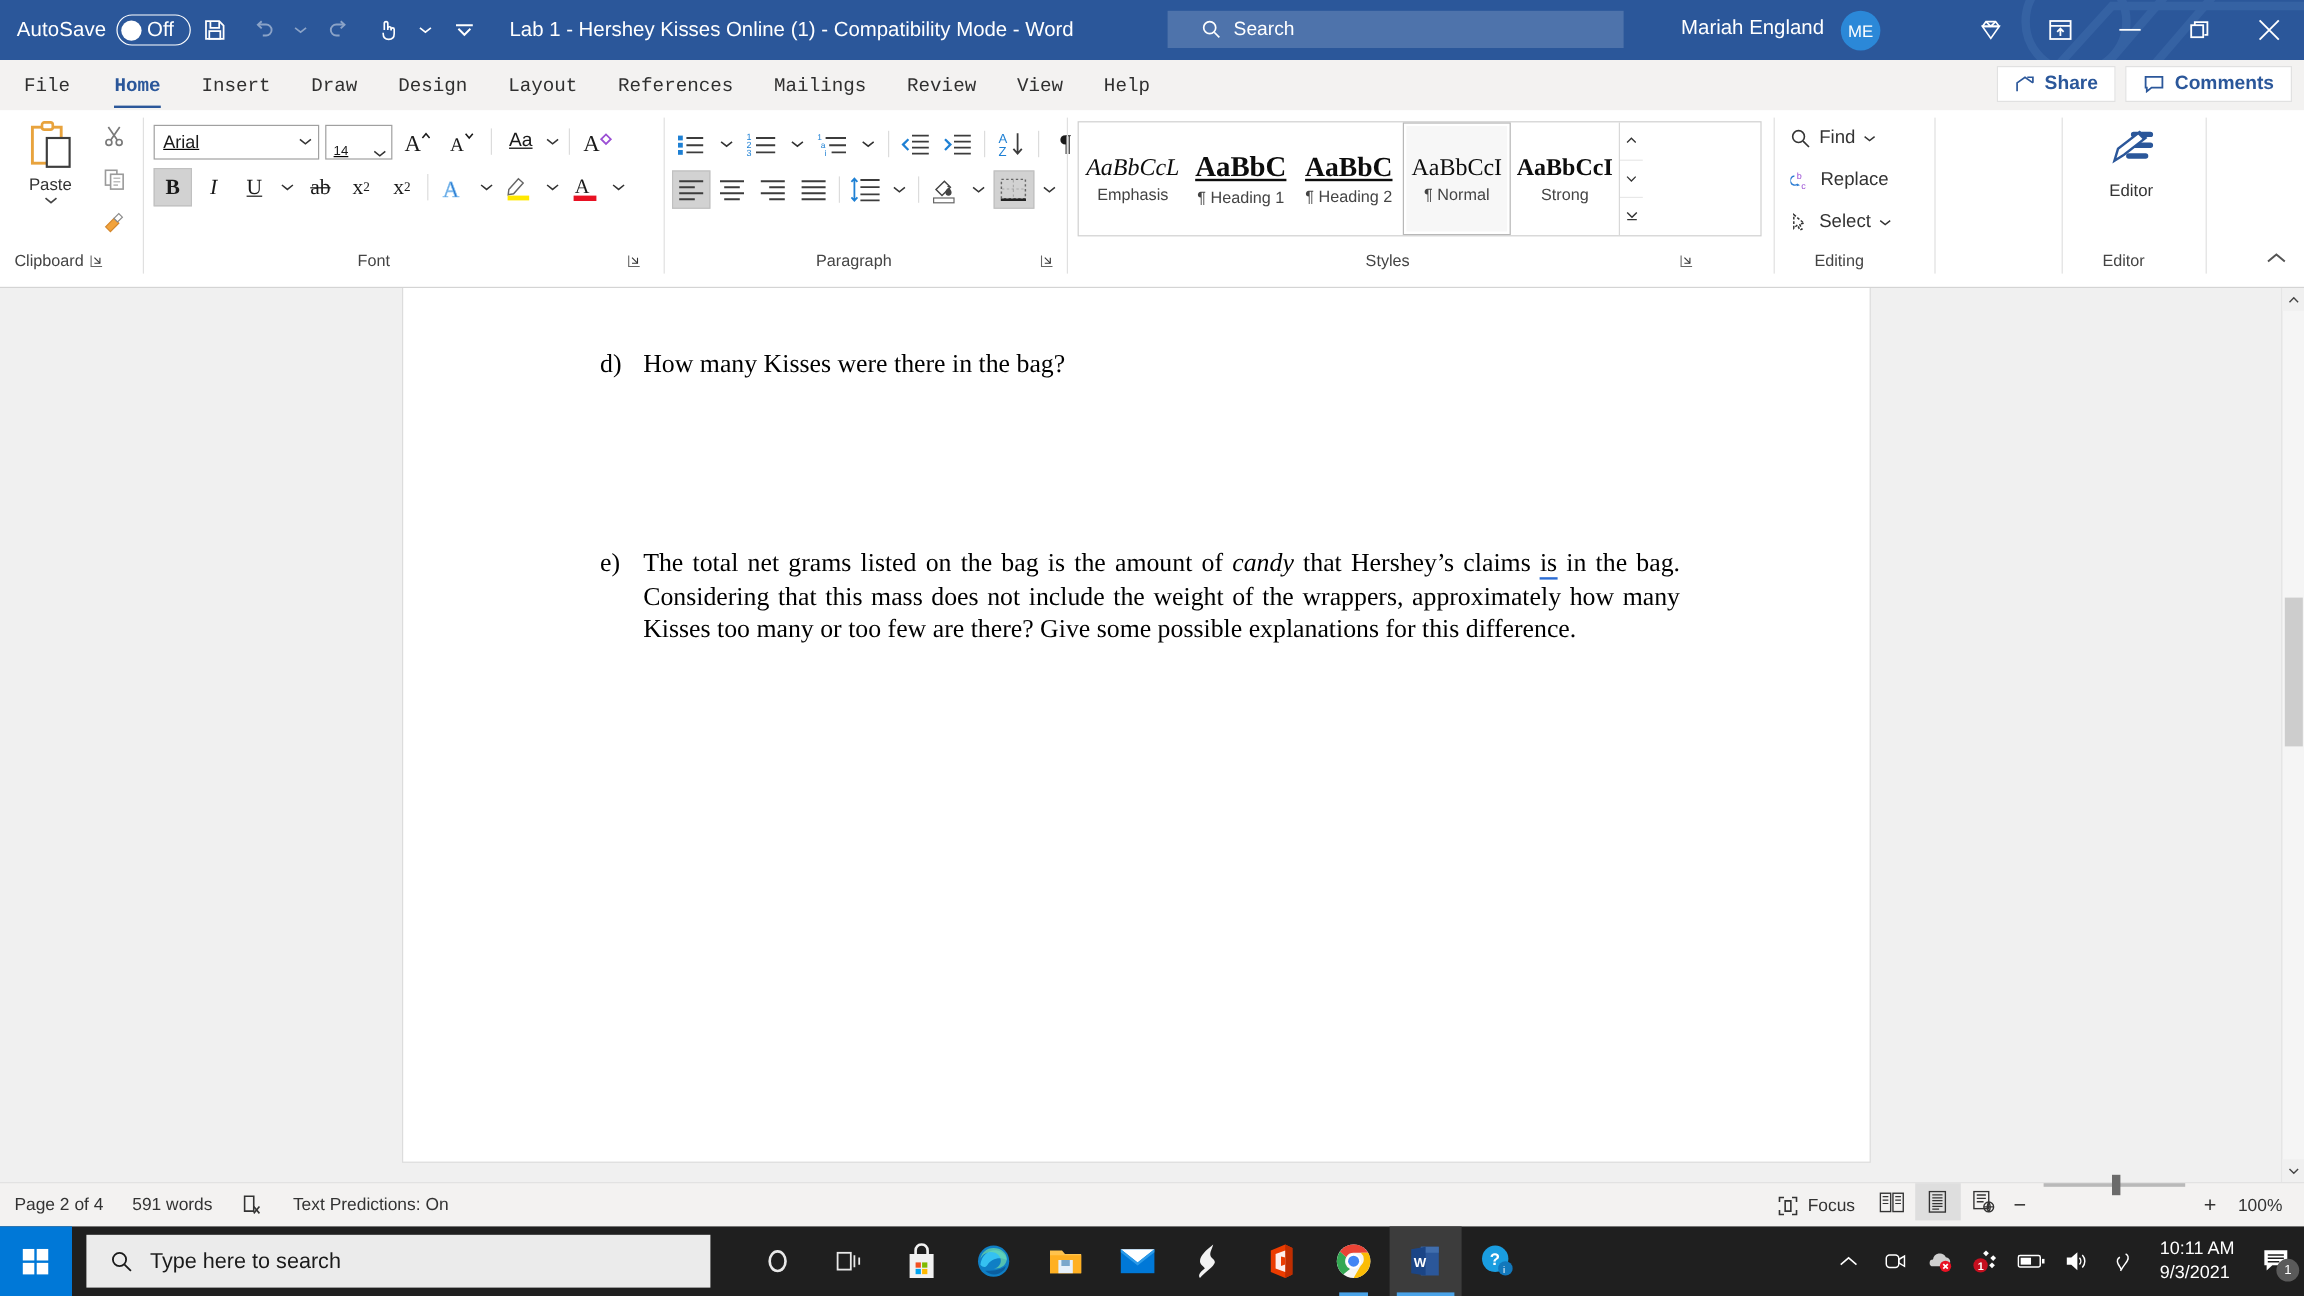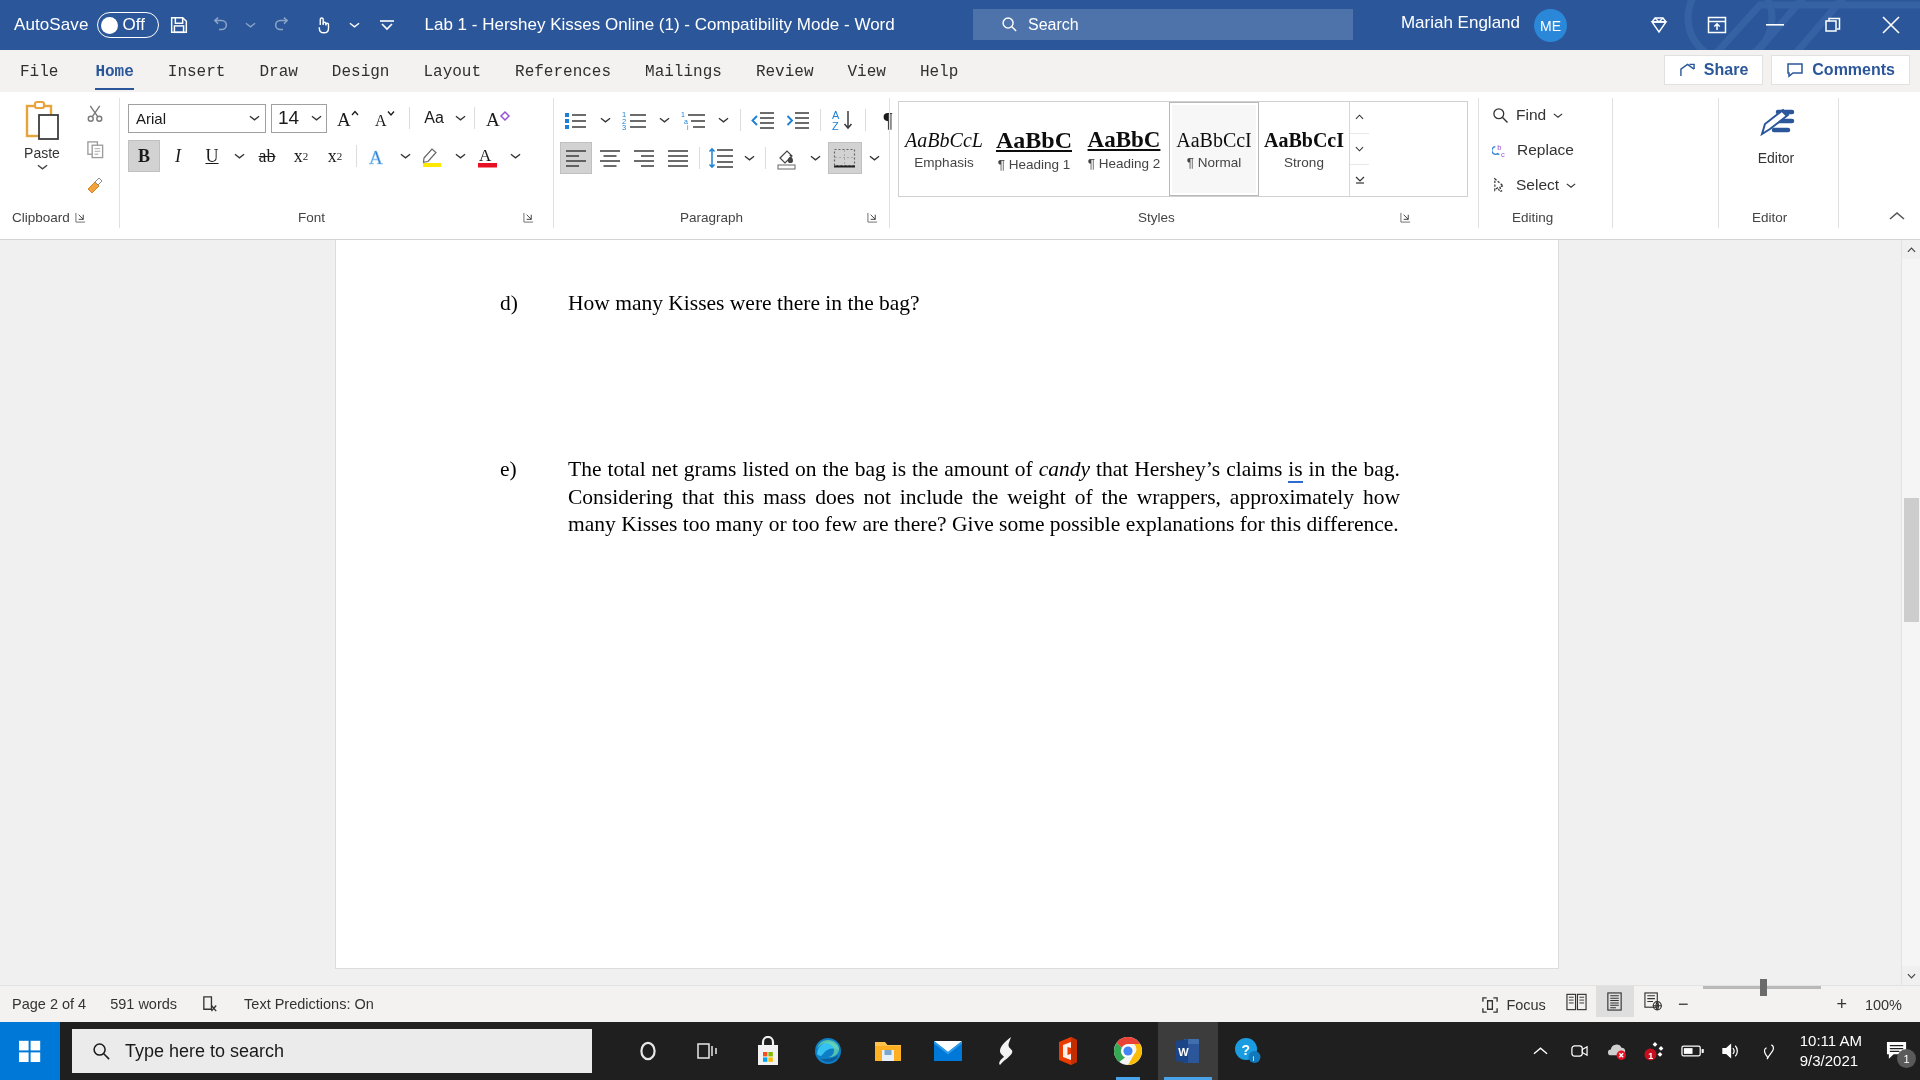--- a/index.html
+++ b/index.html
@@ -91,22 +91,22 @@
   }
   .smallicon { width: 30px; height: 30px; display:flex; align-items:center; justify-content:center; }
 
   .fontname {
     width: 138px; height: 29px; border: 1px solid #a0a0a0; background: #fff;
     display: flex; align-items: center; justify-content: space-between; padding: 0 5px 0 7px;
     font-size: 15px; color: #1a1a1a;
   }
   .fontsize {
     width: 56px; height: 29px; border: 1px solid #a0a0a0; background: #fff;
-    display: flex; align-items: center; justify-content: space-between; padding: 0 4px 0 6px;
-    font-size: 19px; color: #1a1a1a;
+    display: flex; align-items: flex-end; justify-content: space-between; padding: 0 4px 0 6px;
+    font-size: 11px; color: #1a1a1a;
   }
   .fbtn {
     height: 32px; min-width: 32px; display: flex; align-items: center; justify-content: center;
     font-size: 18px; color: #1a1a1a; padding: 0 3px;
   }
   .fbtn.on { background: #d2d2d2; border: 1px solid #c0c0c0; }
   .vsep { width: 1px; height: 22px; background: #dcdcdc; margin: 0 3px; }
 
   
   .gallery {
@@ -139,21 +139,21 @@
   }
   #page {
     position: absolute; left: 336px; top: 0; width: 1222px; height: 728px;
     background: #ffffff; box-shadow: 0 0 0 1px #dcdcdc;
   }
   .qitem {
     position: absolute; display: flex; font-family: "Liberation Serif", serif;
     font-size: 21.5px; line-height: 27.5px; color: #000;
   }
   .qmark { width: 36px; flex: none; }
-  .qtext { width: 880px; text-align: justify; margin-left: 32px; }
+  .qtext { width: 880px; text-align: justify; }
   .qtext.nojust { text-align: left; }
   .gram { border-bottom: 2.5px double #2b6cd4; }
 
   
   #vscroll {
     position: absolute; right: 0; top: 240px; width: 19px; height: 745px; background: #f5f5f5;
     border-left: 1px solid #e2e2e2;
   }
   #vscroll .arrow {
     width: 19px; height: 19px; display: flex; align-items: center; justify-content: center;
@@ -395,21 +395,21 @@
       <svg width="11" height="11" viewBox="0 0 12 12">
         <path d="M1 1v10h10" fill="none" stroke="#666"></path>
           <path d="M4 8h5V3" fill="none" stroke="#333"></path>
           <path d="M9 8l-5-5" stroke="#333"></path>
       </svg>
     </div>
   </div>
   <div class="gdiv" style="left:119px;"></div>
 
   <div class="rgroup" style="left:128px; width:420px;">
-    <div style="position:absolute; left:0; top:10px; display:flex; align-items:center; gap:5px;">
+    <div style="position:absolute; left:0; top:10px; display:flex; align-items:center; gap:5px;text-decoration:underline;">
       <div class="fontname">
         <span>Arial</span>
         <svg width="11" height="8" viewBox="0 0 12 8">
             <path d="M1 2l5 4 5-4" stroke="#333" stroke-width="1.4" fill="none"></path>
           </svg>
       </div>
       <div class="fontsize">
         <span>14</span>
         <svg width="11" height="8" viewBox="0 0 12 8">
             <path d="M1 2l5 4 5-4" stroke="#333" stroke-width="1.4" fill="none"></path>

